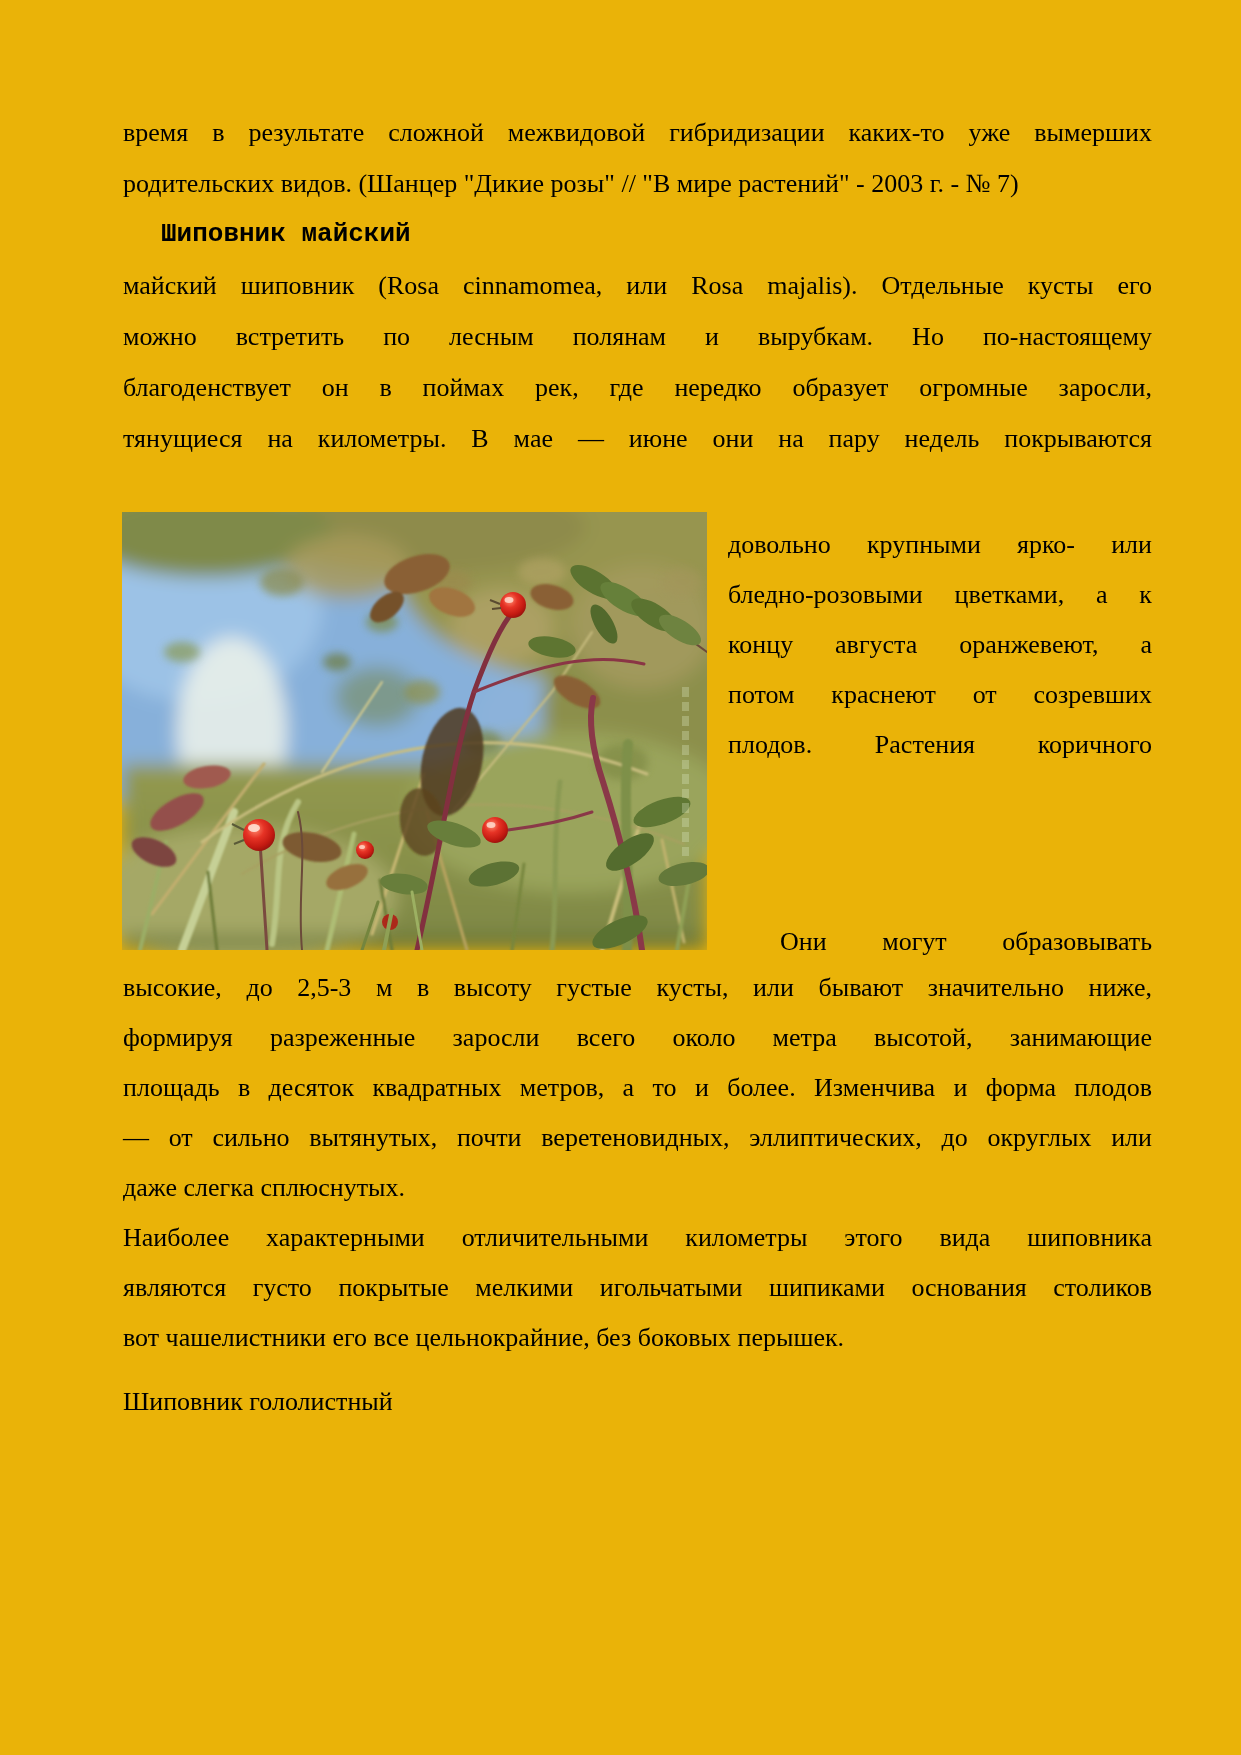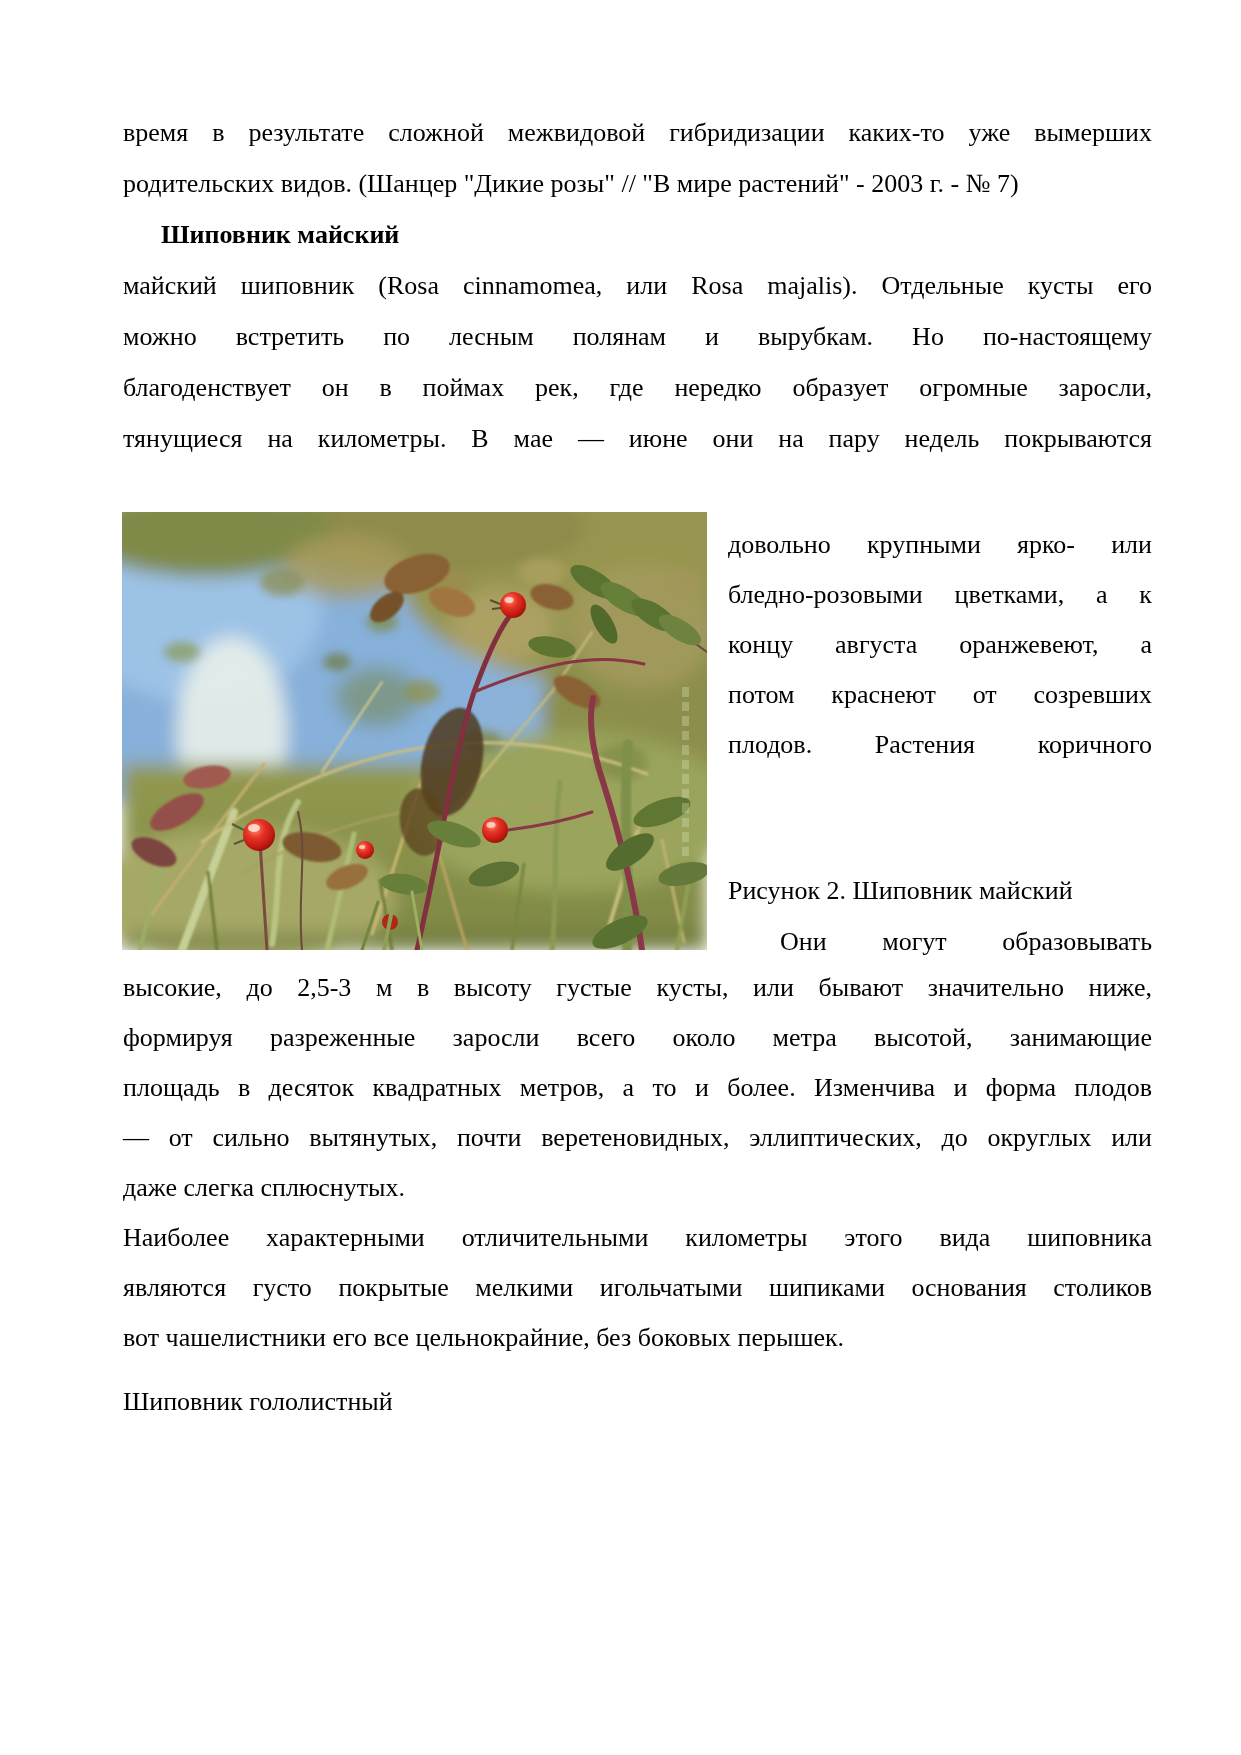--- a/index.html
+++ b/index.html
@@ -1,24 +1,24 @@
 <!DOCTYPE html>
 <html><head>
 <meta charset="utf-8">
 <style>
   html,body{margin:0;padding:0;background:#e6e6e6;}
   .page{
-    position:relative;width:1241px;height:1755px;background:#ffffff;
+    position:relative;width:1241px;height:1755px;background:#eab308;
     font-family:"Liberation Serif","DejaVu Serif",serif;
     color:#000;font-size:26px;overflow:hidden;margin:0 auto;
   }
   .tl{text-align:justify;}
   .tl.just{text-align-last:justify;}
   #block-top{position:absolute;left:123px;top:107px;width:1029px;line-height:51px;}
-  .heading-may{font-weight:bold;padding-left:38px;line-height:51px;}
+  .heading-may{font-weight:bold;padding-left:38px;line-height:51px;font-family:Liberation Mono, monospace;}
   #photo{position:absolute;left:122px;top:512px;width:585px;height:438px;}
   #photo svg{display:block;width:585px;height:438px;}
   #col-right{position:absolute;left:728px;top:520px;width:424px;line-height:50px;}
   #caption{position:absolute;left:728px;top:866px;width:424px;line-height:50px;text-align:left;}
   #line-oni{
     position:absolute;left:728px;top:917px;width:424px;line-height:50px;
     padding-left:52px;box-sizing:border-box;
     text-align:justify;text-align-last:justify;
   }
   #block-lower{position:absolute;left:123px;top:963px;width:1029px;line-height:50px;}
@@ -212,21 +212,20 @@
   </div>
 
   <div id="col-right">
       <div class="tl just">довольно крупными ярко- или</div>
       <div class="tl just">бледно-розовыми цветками, а к</div>
       <div class="tl just">концу августа оранжевеют, а</div>
       <div class="tl just">потом краснеют от созревших</div>
       <div class="tl just">плодов. Растения коричного</div>
     </div>
 
-  <div id="caption">Рисунок 2. Шиповник майский</div>
 
   <div id="line-oni">Они могут образовывать</div>
 
   <div id="block-lower">
     <div>
         <div class="tl just">высокие, до 2,5-3 м в высоту густые кусты, или бывают значительно ниже,</div>
         <div class="tl just">формируя разреженные заросли всего около метра высотой, занимающие</div>
         <div class="tl just">площадь в десяток квадратных метров, а то и более. Изменчива и форма плодов</div>
         <div class="tl just">— от сильно вытянутых, почти веретеновидных, эллиптических, до округлых или</div>
         <div class="tl">даже слегка сплюснутых.</div>

